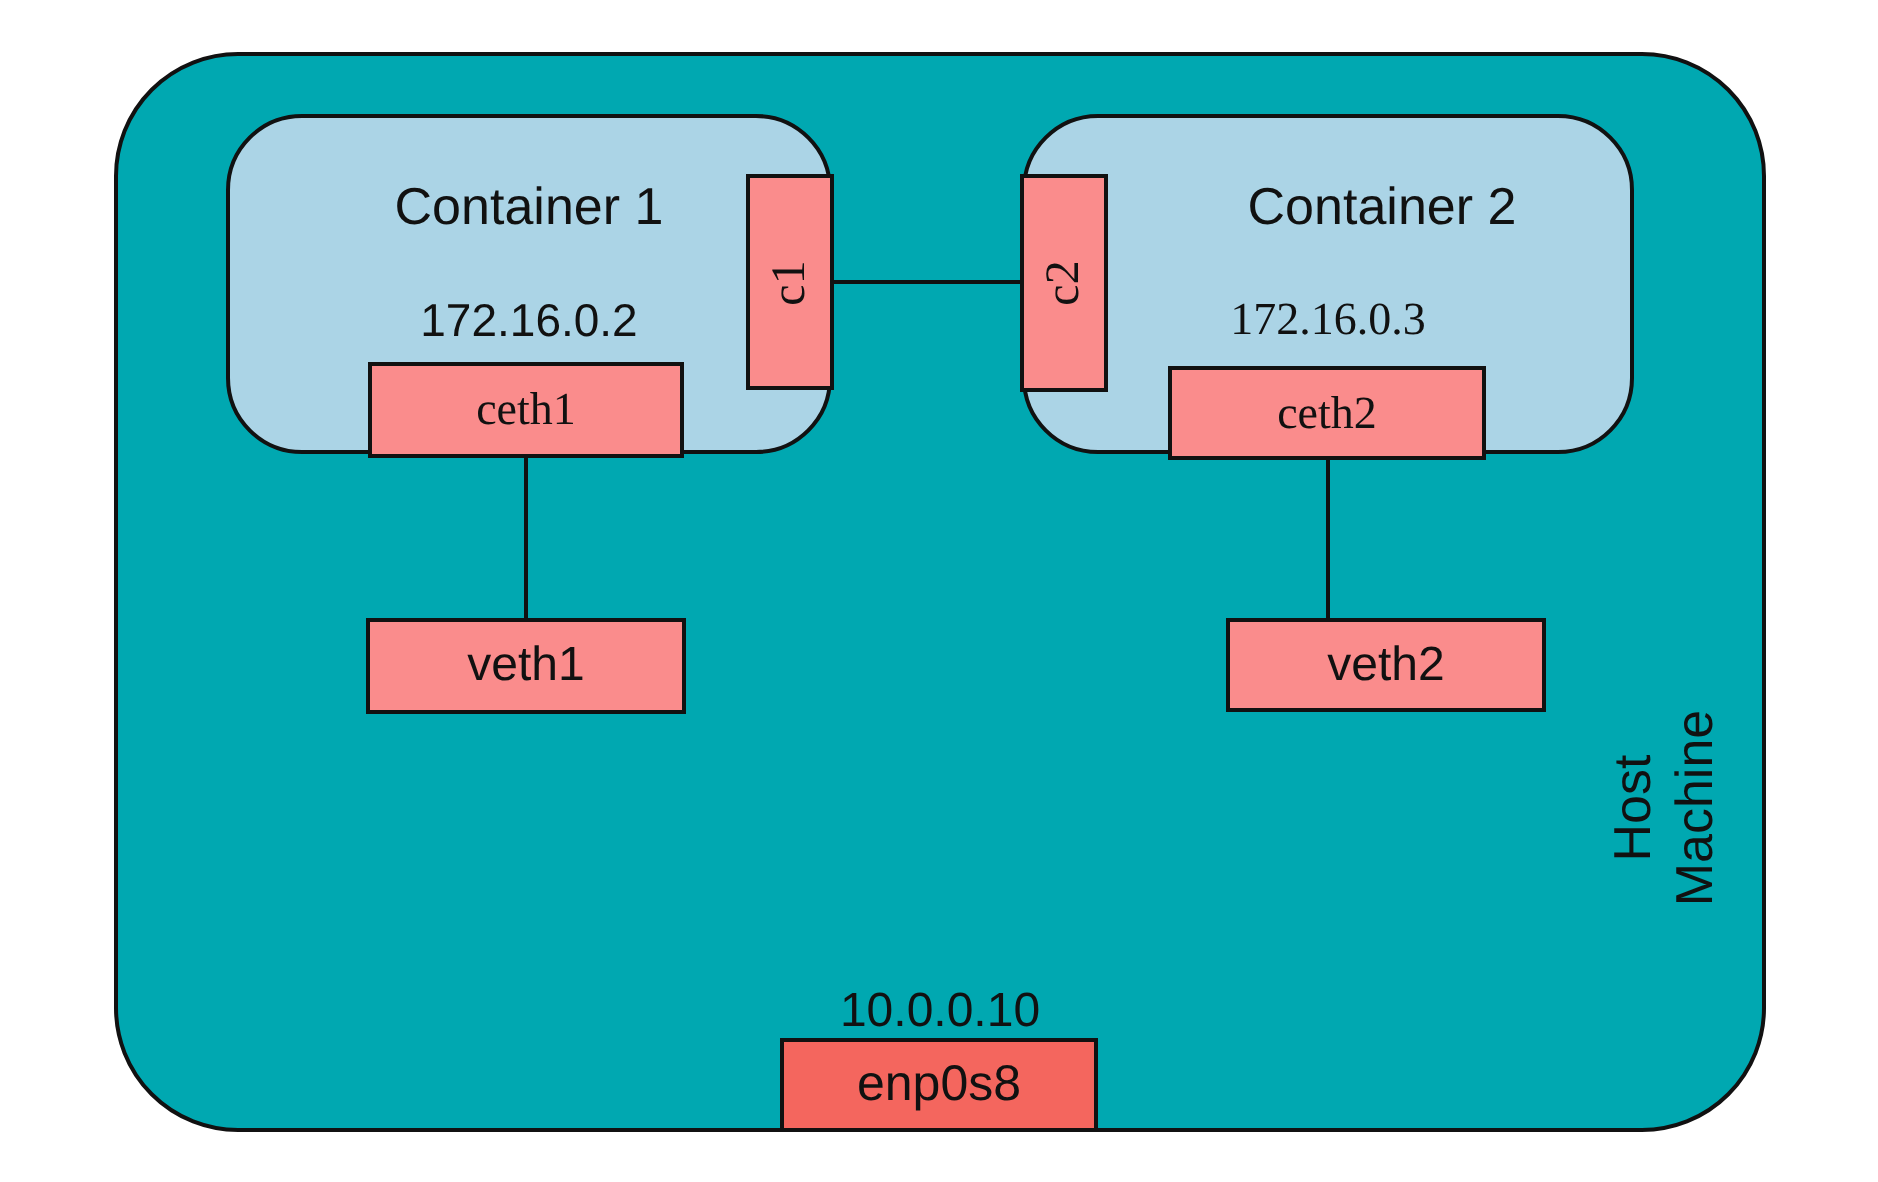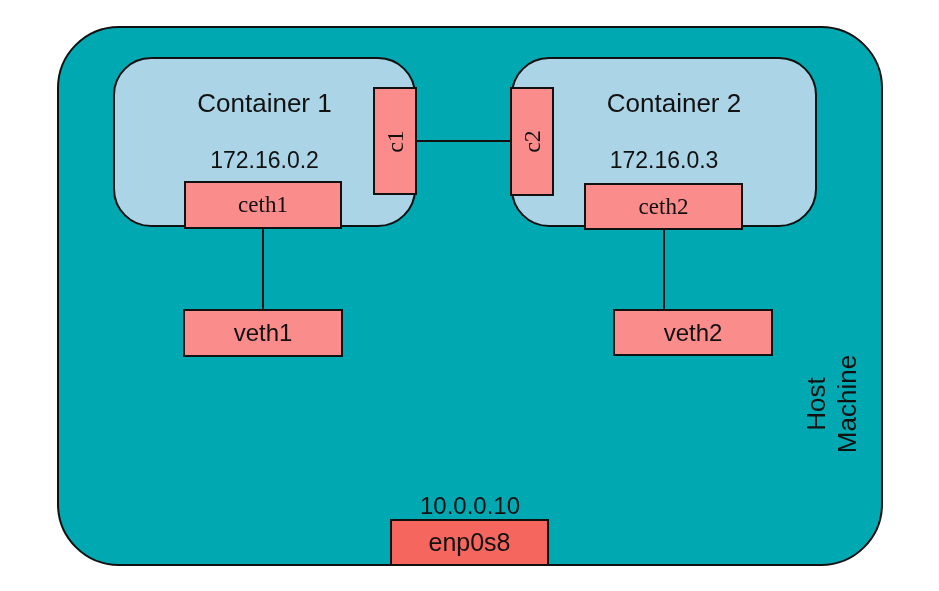--- a/index.html
+++ b/index.html
@@ -78,22 +78,22 @@
 
   
   .tlabel {
     position: absolute;
     text-align: center;
     color: #111111;
     z-index: 2;
   }
   .cont1-title { left: 113px; top:  88px; width: 303px; font-size: 26px; }
   .cont1-ip    { left: 113px; top: 147px; width: 303px; font-size: 23px; }
-  .cont2-title { left: 521px; top:  88px; width: 306px; font-size: 26px; }
-  .cont2-ip    { left: 511px; top: 147px; width: 306px; font-size: 23px; }
+  .cont2-title { left: 538px; top:  88px; width: 306px; font-size: 26px; }
+  .cont2-ip    { left: 511px; top: 147px; width: 306px; font-size: 23px; font-family: Liberation Serif, serif; }
   .host-ip     { left: 380px; top: 492px; width: 180px; font-size: 24px; }
   .host-name {
     left: 763px; top: 372px; width: 140px; height: 64px;
     transform: rotate(-90deg);
     transform-origin: center;
     font-size: 26px;
     line-height: 1.2;
   }
 </style>
 </head>

